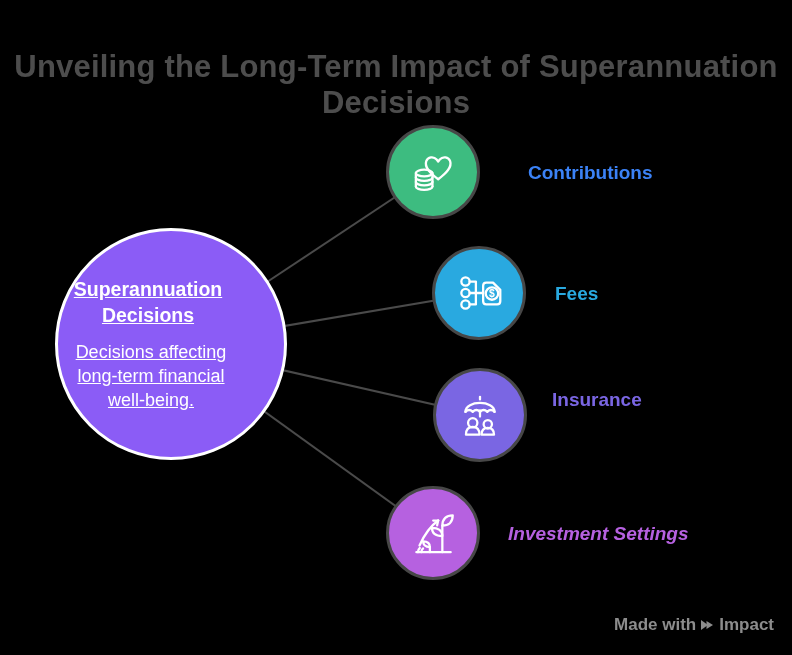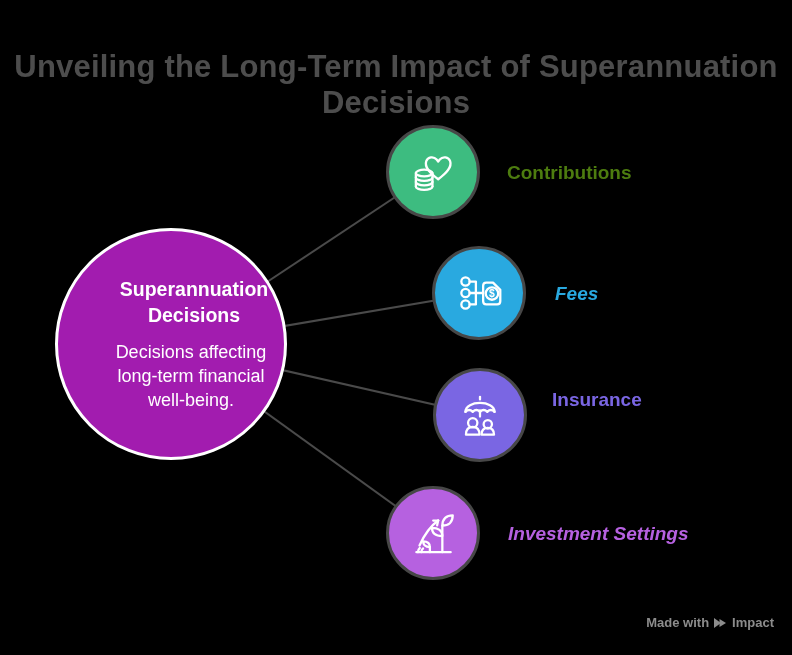--- a/index.html
+++ b/index.html
@@ -11,48 +11,48 @@
   .stage{position:absolute;inset:0;width:792px;height:655px;}
   .title{
     position:absolute;top:49px;left:0;width:792px;
     text-align:center;font-size:31px;font-weight:bold;
     color:#4d4d4d;letter-spacing:0.2px;
   }
   svg.connectors{position:absolute;left:0;top:0;}
   .center-circle{
     position:absolute;left:55px;top:228px;width:232px;height:232px;
     box-sizing:border-box;border-radius:50%;
-    background:#a21caf;border:3px solid #ffffff;
-    display:flex;flex-direction:column;align-items:flex-end;justify-content:center;
-    text-align:center;color:#ffffff;
+    background:#8b5cf6;border:3px solid #ffffff;
+    display:flex;flex-direction:column;align-items:flex-start;justify-content:center;
+    text-align:center;color:#ffffff;text-decoration:underline;
   }
   .center-title{font-size:19.5px;font-weight:bold;line-height:1.35;width:180px;}
   .center-desc{font-size:18px;line-height:1.32;width:186px;margin-top:13px;}
   .node{
     position:absolute;width:94px;height:94px;box-sizing:border-box;
     border-radius:50%;border:3px solid #474747;
     display:flex;align-items:center;justify-content:center;
   }
   .node svg{display:block;}
   .node-contributions{left:386px;top:125px;}
   .node-fees{left:432px;top:246px;}
   .node-insurance{left:433px;top:368px;}
   .node-investment{left:386px;top:486px;}
   .node-label{
     position:absolute;transform:translateY(-50%);
     font-size:19px;font-weight:bold;white-space:nowrap;
   }
   .label-contributions{left:507px;top:173px;}
-  .label-fees{left:555px;top:294px;font-style:italic;}
+  .label-fees{left:555px;top:294px;}
   .label-insurance{left:552px;top:400px;}
   .label-investment{left:508px;top:534px;font-style:italic;}
   .watermark{
     position:absolute;right:18px;top:615px;
     display:flex;align-items:center;gap:5px;
-    color:#8c8c8c;font-size:13px;font-weight:bold;
+    color:#8c8c8c;font-size:17px;font-weight:bold;
   }
   .watermark svg{display:block;}
 </style>
 </head>
 <body>
 
 <div class="stage">
 
   <div class="title">Unveiling the Long-Term Impact of Superannuation Decisions</div>
 
@@ -72,21 +72,21 @@
     <svg width="54" height="54" viewBox="0 0 52 52" fill="none" stroke="#ffffff" stroke-width="2.2" stroke-linecap="round" stroke-linejoin="round">
       <path d="M31 33 C 23 27, 17.5 21.5, 19.5 15.5 C 21 11.5, 26.5 10.5, 29.5 14 L31 16 L32.5 14 C 35.5 10.5, 41 11.5, 42.5 15.5 C 44.5 21.5, 39 27, 31 33 Z"></path>
       <ellipse cx="17.5" cy="27" rx="8" ry="3.2"></ellipse>
       <path d="M9.5 27 V40"></path>
       <path d="M25.5 27 V40"></path>
       <path d="M9.5 31.3 a8 3.2 0 0 0 16 0"></path>
       <path d="M9.5 35.6 a8 3.2 0 0 0 16 0"></path>
       <path d="M9.5 40 a8 3.2 0 0 0 16 0"></path>
     </svg>
   </div>
-  <div class="node-label label-contributions" style="color: #4d7c0f;">Contributions</div>
+  <div class="node-label label-contributions" style="color: #3b82f6; margin-left: 21px;">Contributions</div>
 
   <div class="node node-fees" style="background-color: rgb(41, 169, 224);">
     <svg width="54" height="54" viewBox="0 0 52 52" fill="none" stroke="#ffffff" stroke-width="2.2" stroke-linecap="round" stroke-linejoin="round">
       <circle cx="13" cy="15" r="4"></circle>
       <circle cx="13" cy="26" r="4"></circle>
       <circle cx="13" cy="37" r="4"></circle>
       <path d="M17 15 h6 v11"></path>
       <path d="M17 37 h6 v-11"></path>
       <path d="M17 26 h13"></path>
       <path d="M33 16 h6.5 l7 7 v11 q0 3 -3 3 h-10.5 q-3 0 -3 -3 v-15 q0 -3 3 -3 z"></path>

